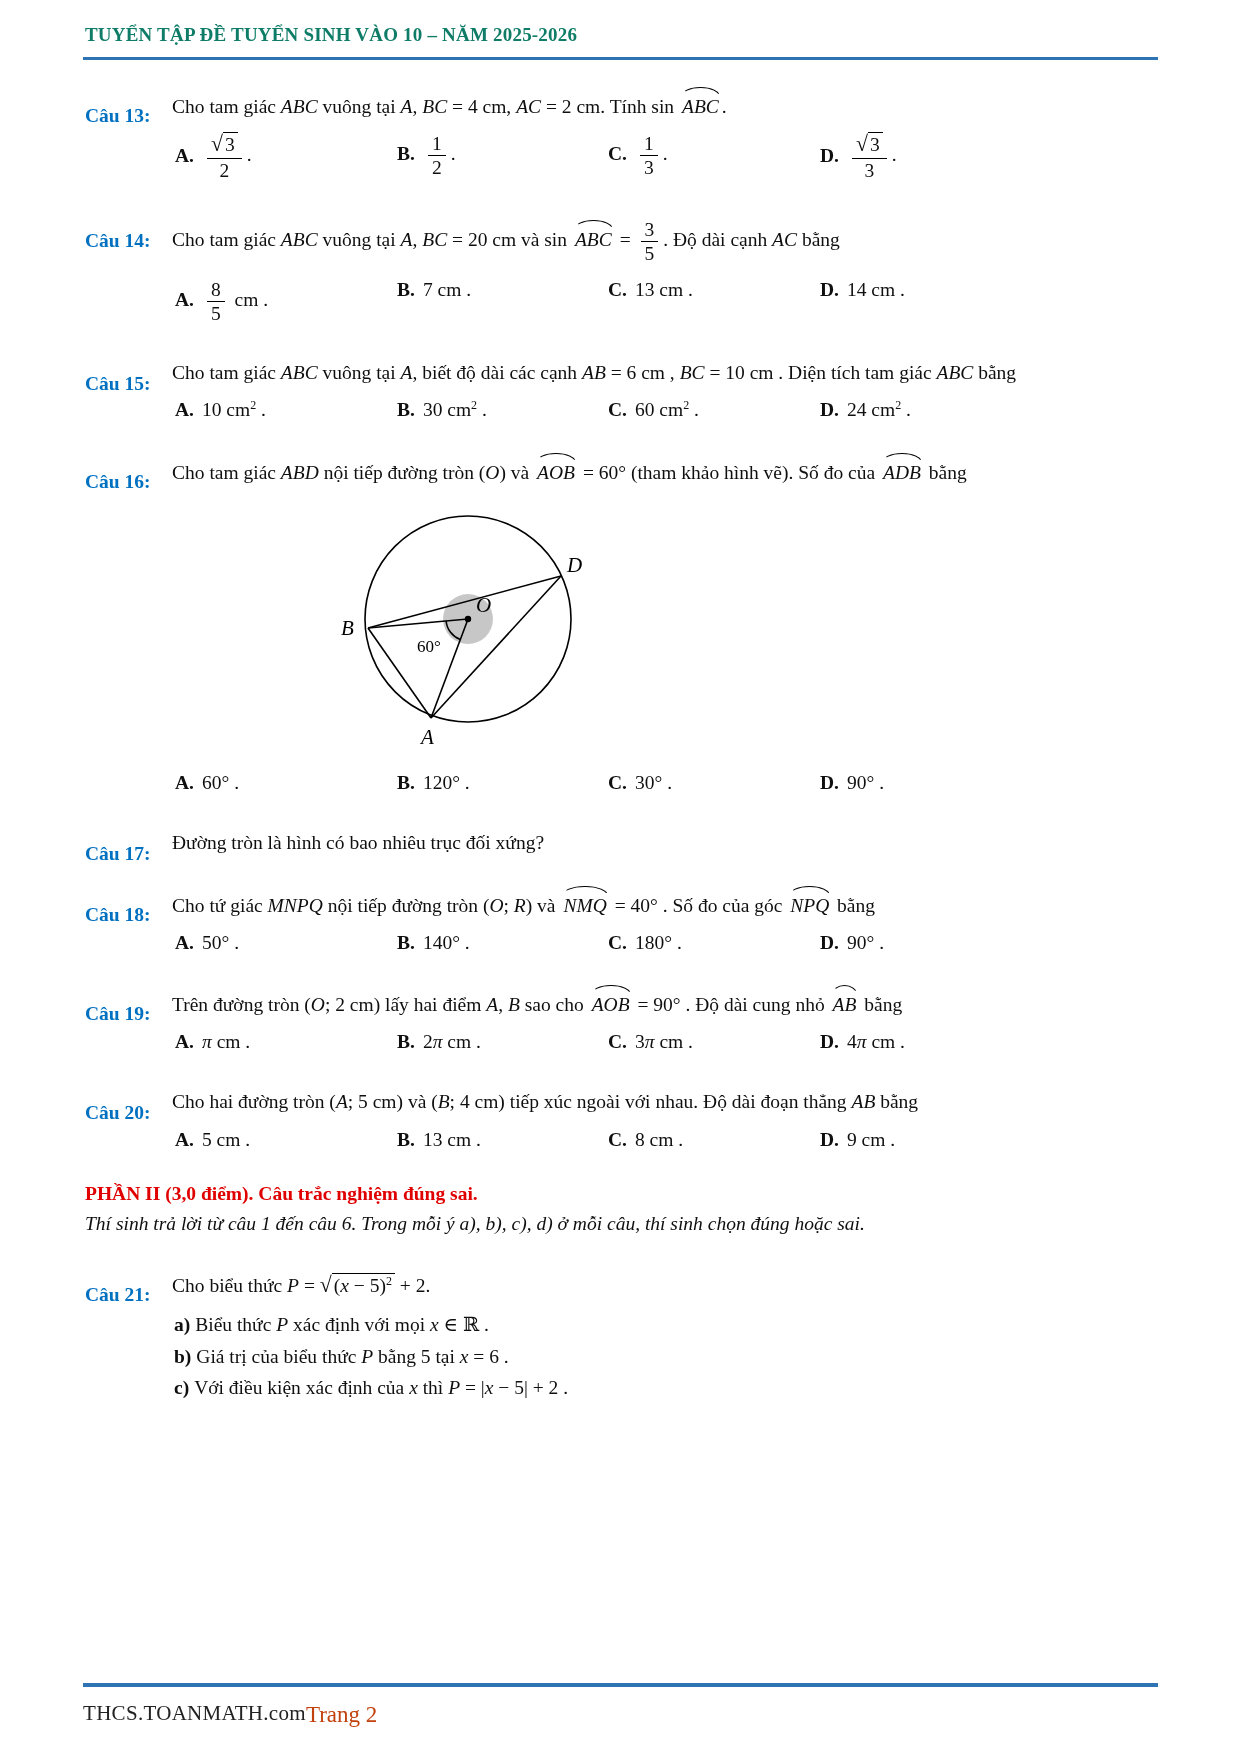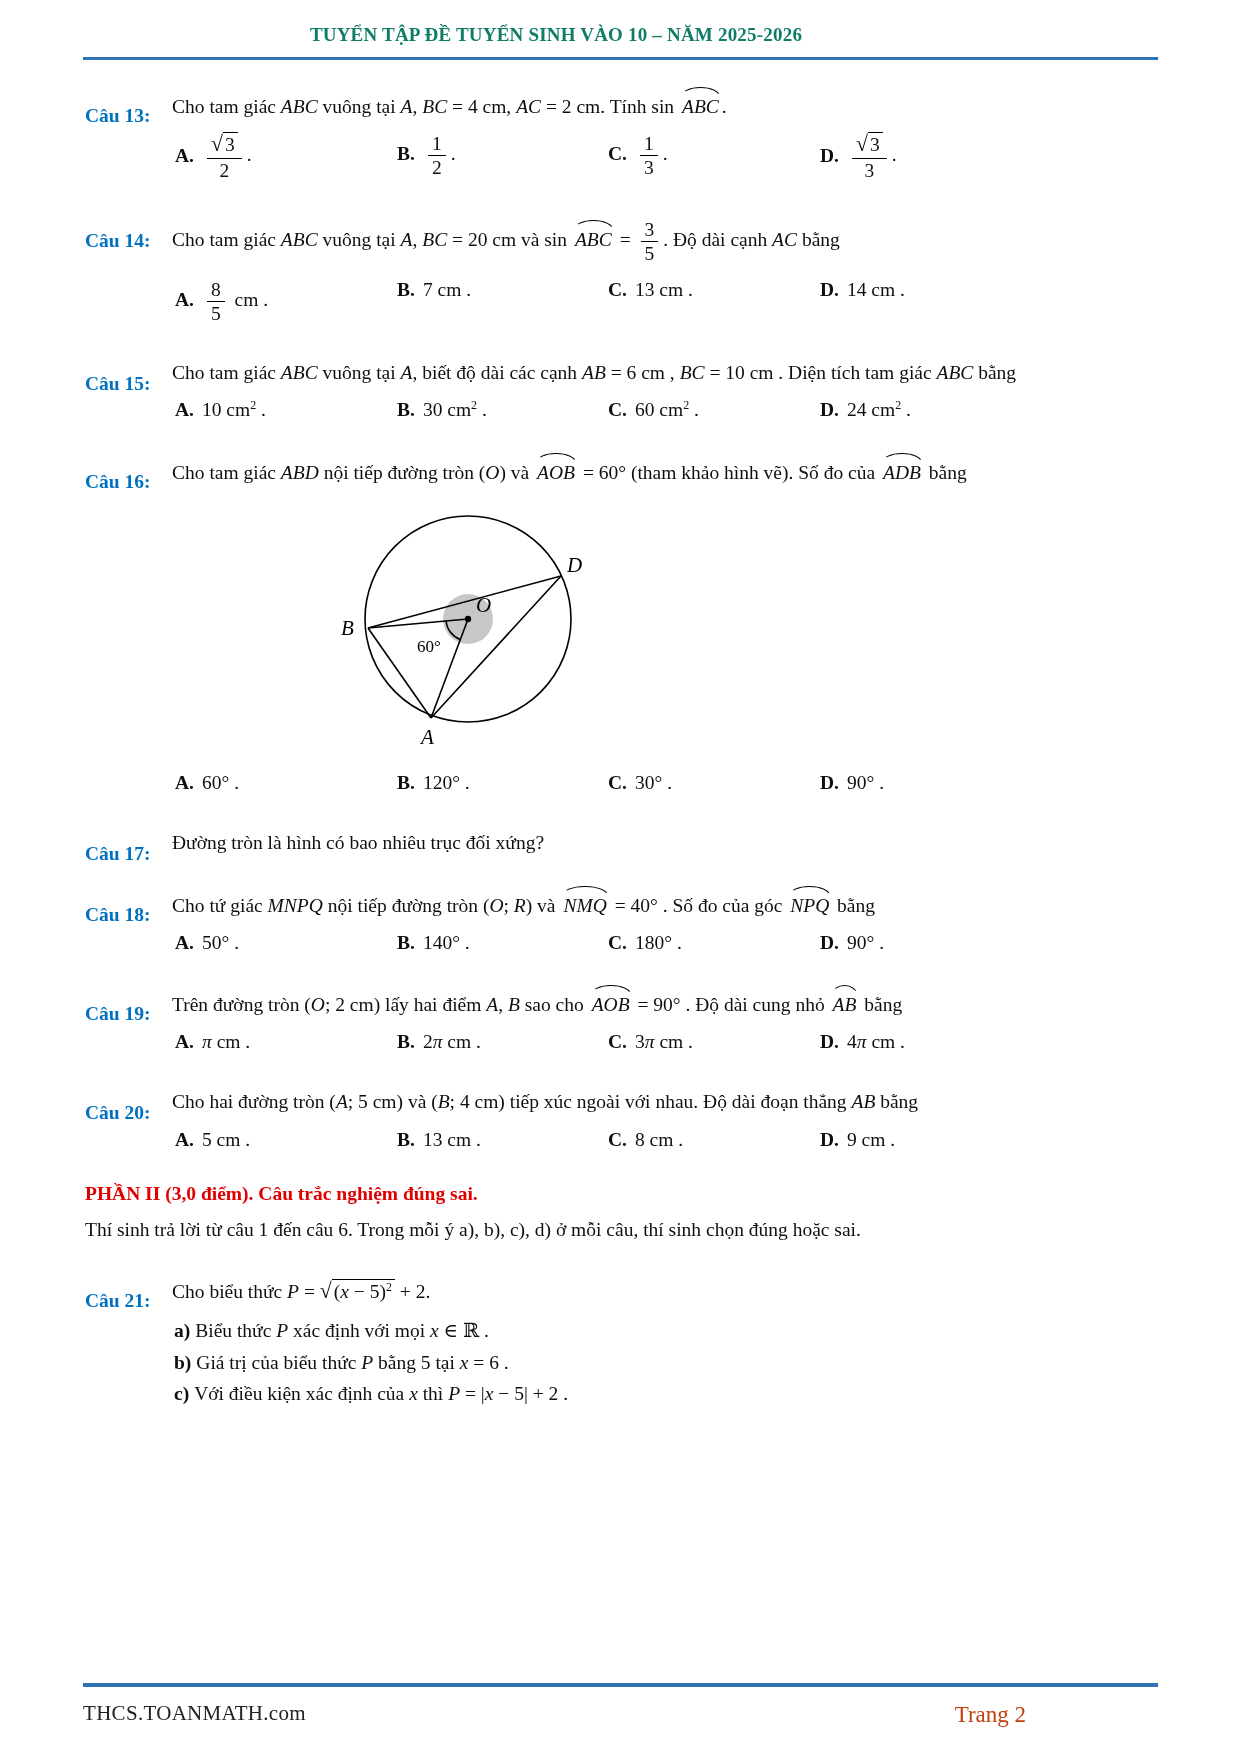--- a/index.html
+++ b/index.html
@@ -2,21 +2,21 @@
 <html><head>
 <meta charset="utf-8">
 <style>
   html,body{margin:0;padding:0}
   body{
     width:1241px;height:1755px;position:relative;overflow:hidden;
     background:#ffffff;color:#0f0f0f;
     font-family:"Liberation Serif","DejaVu Serif",serif;
     font-size:19.5px;line-height:1.55;
   }
-  .header{padding:20px 214px 4px 85px;text-align:center}
+  .header{padding:20px 214px 4px 85px;text-align:left}
   .header-title{font-weight:bold;font-size:19px;color:#0e7c67;letter-spacing:.2px}
   .rule-top{margin:3px 83px 0 83px;height:3px;background:#2e74b5}
   .content{padding:14px 211px 0 85px}
   .q{position:relative;margin-top:30px}
   .q:first-child{margin-top:16px}
   .q-label{position:absolute;left:0;top:11px;width:86px;color:#0070c0;font-weight:bold;white-space:nowrap}
   .q-body{margin-left:87px;text-align:justify}
   .q-opts{margin-left:90px;margin-top:7px;display:grid;grid-template-columns:222px 211px 212px 1fr}
   .opt{white-space:nowrap}
   .opt-letter{font-weight:bold;margin-right:8px}
@@ -27,31 +27,31 @@
     border-radius:50% 50% 0 0 / 95% 95% 0 0}
   sup{font-size:12px;line-height:0}
   .frac{display:inline-flex;flex-direction:column;align-items:center;vertical-align:middle;
     margin:3px 5px;line-height:1.18;text-align:center}
   .frac-num{padding:0 4px;border-bottom:1.5px solid #000}
   .frac-den{padding:0 4px}
   .sqrt{white-space:nowrap}
   .sqrt-sym{font-size:1.12em}
   .vinc{border-top:1.5px solid #000;padding:1px 3px 0 2px}
   .section-heading{margin-top:24px;color:#e00000;font-weight:bold}
-  .section-note{margin-top:6px;}
+  .section-note{margin-top:0;font-style:italic}
   .subitems{margin-left:89px;margin-top:6px;line-height:1.62}
   .sub-label{font-weight:bold;margin-right:5px}
   .fig{margin:6px 0 2px 208px}
   .fig-circle{fill:none;stroke:#000;stroke-width:1.6}
   .fig-line{stroke:#000;stroke-width:1.6;fill:none}
   .fig-label{font-family:"Liberation Serif",serif;font-style:italic;font-size:21px;fill:#000}
   .fig-angle{font-family:"Liberation Serif",serif;font-size:17px;fill:#000}
   .footer{position:absolute;left:83px;right:83px;bottom:22px}
   .rule-bottom{height:4px;background:#2e74b5}
-  .footer-row{display:flex;justify-content:space-between;padding-top:10px}
+  .footer-row{display:flex;padding-top:10px}
   .footer-site{font-size:21px;color:#222;letter-spacing:.3px}
   .footer-page{font-size:23px;color:#c2410c;padding-right:132px}
 </style>
 </head>
 <body>
 
 <div class="header">
   <span class="header-title">TUYỂN TẬP ĐỀ TUYỂN SINH VÀO 10 – NĂM 2025-2026</span>
 </div>
 <div class="rule-top"></div>

